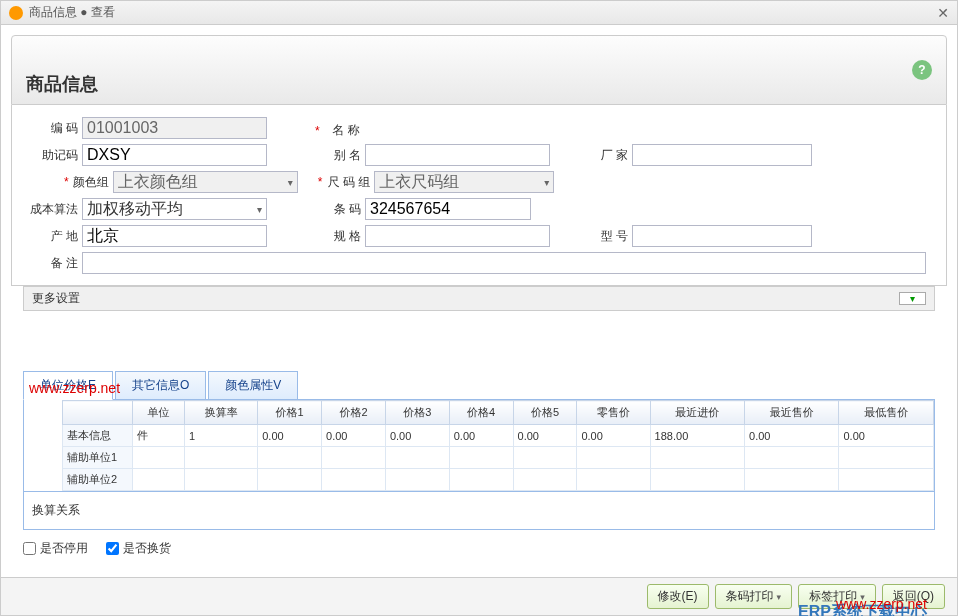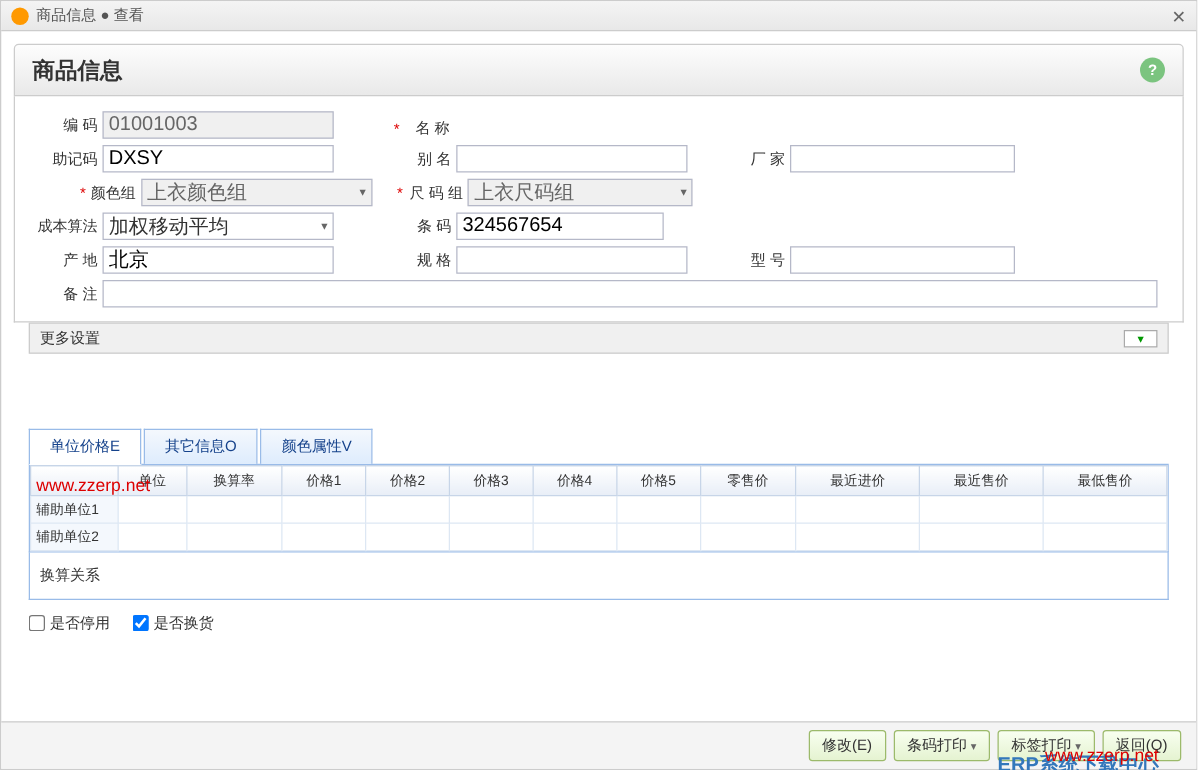--- a/index.html
+++ b/index.html
@@ -4,21 +4,21 @@
 <style>
 * { box-sizing: border-box; margin: 0; padding: 0; }
 body { font-family: "Microsoft YaHei", Arial, sans-serif; font-size: 12px; background: #fff; color: #333; }
 .window { width: 958px; height: 616px; background: #fff; position: relative; border: 1px solid #ccc; }
 .titlebar { height: 24px; background: linear-gradient(#f4f4f4, #e8e8e8); border-bottom: 1px solid #ccc; display: flex; align-items: center; padding: 0 8px; }
 .titlebar-icon { width: 14px; height: 14px; border-radius: 50%; background: #f90; margin-right: 6px; }
 .titlebar-text { color: #555; }
 .titlebar-close { margin-left: auto; color: #666; cursor: pointer; font-size: 14px; }
 .content { padding: 10px 10px 0; }
 .header-panel { background: linear-gradient(#fdfdfd, #e9e9e9); border: 1px solid #ccc; border-radius: 4px 4px 0 0; padding: 8px 14px; display: flex; align-items: center; }
-.header-title { font-size: 18px; font-weight: bold; color: #333; }
+.header-title { font-size: 18px; font-weight: bold; color: #333; margin-top: 28px; }
 .help-icon { margin-left: auto; width: 20px; height: 20px; border-radius: 50%; background: #7bc47f; color: #fff; display: flex; align-items: center; justify-content: center; font-weight: bold; cursor: pointer; }
 .form-area { padding: 12px 12px 6px; border: 1px solid #ccc; border-top: none; }
 .form-row { display: flex; margin-bottom: 5px; align-items: flex-end; }
 .form-group { display: flex; align-items: center; margin-right: 8px; }
 .label { width: 58px; text-align: right; color: #333; padding-right: 4px; white-space: nowrap; }
 .label-wide { width: 64px; }
 .star { color: #d00; margin-right: 2px; }
 .input, .select { height: 22px; border: 1px solid #b5b8c8; background: #fff; padding: 0 4px; font-size: 16px; }
 .input-highlight { background: #3388dd; color: #fff; }
 .input:read-only, .select.readonly { background: #f0f0f0; color: #666; }
@@ -26,21 +26,21 @@
 .select::after { content: "▾"; position: absolute; right: 4px; color: #666; font-size: 10px; }
 .ellipsis-btn { width: 20px; height: 22px; border: 1px solid #b5b8c8; background: #f0f0f0; display: inline-flex; align-items: center; justify-content: center; cursor: pointer; margin-left: -1px; }
 .more-settings { background: #f0f0f0; border: 1px solid #ccc; padding: 3px 8px; display: flex; align-items: center; margin: 0 12px; }
 .more-settings-toggle { margin-left: auto; color: #090; background: #fff;border:1px solid #aaa; padding:0 10px; cursor: pointer; font-size: 10px; }
 .tabs { display: flex; margin: 60px 12px 0; border-bottom: 1px solid #99bbe8; }
 .tab { padding: 5px 16px; border: 1px solid #99bbe8; border-bottom: none; background: linear-gradient(#f4f8fd,#deecfd); margin-right: 2px; cursor: pointer; color: #15428b; }
 .tab.active { background: #fff; border-bottom: 1px solid #fff; margin-bottom: -1px; }
 .watermark { position: absolute; left: 28px; top: 379px; color: #d00; font-size: 14px; z-index: 5; pointer-events: none; }
 .watermark2 { position: absolute; right: 30px; top: 601px; color: #37b; font-size: 16px; font-weight: bold; z-index: 5; pointer-events: none; }
 .watermark3 { position: absolute; right: 30px; top: 595px; color: #d00; font-size: 14px; z-index: 5; pointer-events: none; }
-.table-wrap { margin: 0 12px; border: 1px solid #99bbe8; border-top: none; }
+.table-wrap { margin: 0 12px; border: 1px solid #99bbe8; border-top: none; padding-left: 38px; }
 table { width: 100%; border-collapse: collapse; }
 th { background: linear-gradient(#fff,#e8eef7); border: 1px solid #c7d5e8; padding: 4px 2px; font-weight: normal; color: #333; font-size: 11px; }
 td { border: 1px solid #dde7f3; padding: 3px 4px; font-size: 11px; min-height: 20px; }
 td:first-child { background: #f4f8fd; }
 .convert { margin: 0 12px; border: 1px solid #99bbe8; border-top: none; padding: 10px 8px; color: #333; }
 .checkboxes { margin: 10px 12px; display: flex; align-items: center; gap: 18px; }
 .checkboxes label { display: flex; align-items: center; gap: 4px; }
 .footer { position: absolute; bottom: 0; left: 0; right: 0; padding: 6px 12px; background: #f4f4f4; border-top: 1px solid #ccc; display: flex; justify-content: flex-end; gap: 6px; }
 .btn { padding: 3px 10px; border: 1px solid #9cba6b; background: linear-gradient(#f8fff0,#e5f3d1); border-radius: 3px; cursor: pointer; color: #333; display: inline-flex; align-items: center; gap: 3px; }
 .btn .caret { font-size: 9px; color: #666; }
@@ -165,20 +165,34 @@
               <th>价格4</th>
               <th>价格5</th>
               <th>零售价</th>
               <th>最近进价</th>
               <th>最近售价</th>
               <th>最低售价</th>
             </tr>
           </thead>
         <tbody id="tbody">
             <tr>
+              <td>基本信息</td>
+              <td>件</td>
+              <td>1</td>
+              <td>0.00</td>
+              <td>0.00</td>
+              <td>0.00</td>
+              <td>0.00</td>
+              <td>0.00</td>
+              <td>0.00</td>
+              <td>188.00</td>
+              <td>0.00</td>
+              <td>0.00</td>
+            </tr>
+            <tr>
               <td>辅助单位1</td>
               <td></td>
               <td></td>
               <td></td>
               <td></td>
               <td></td>
               <td></td>
               <td></td>
               <td></td>
               <td></td>

